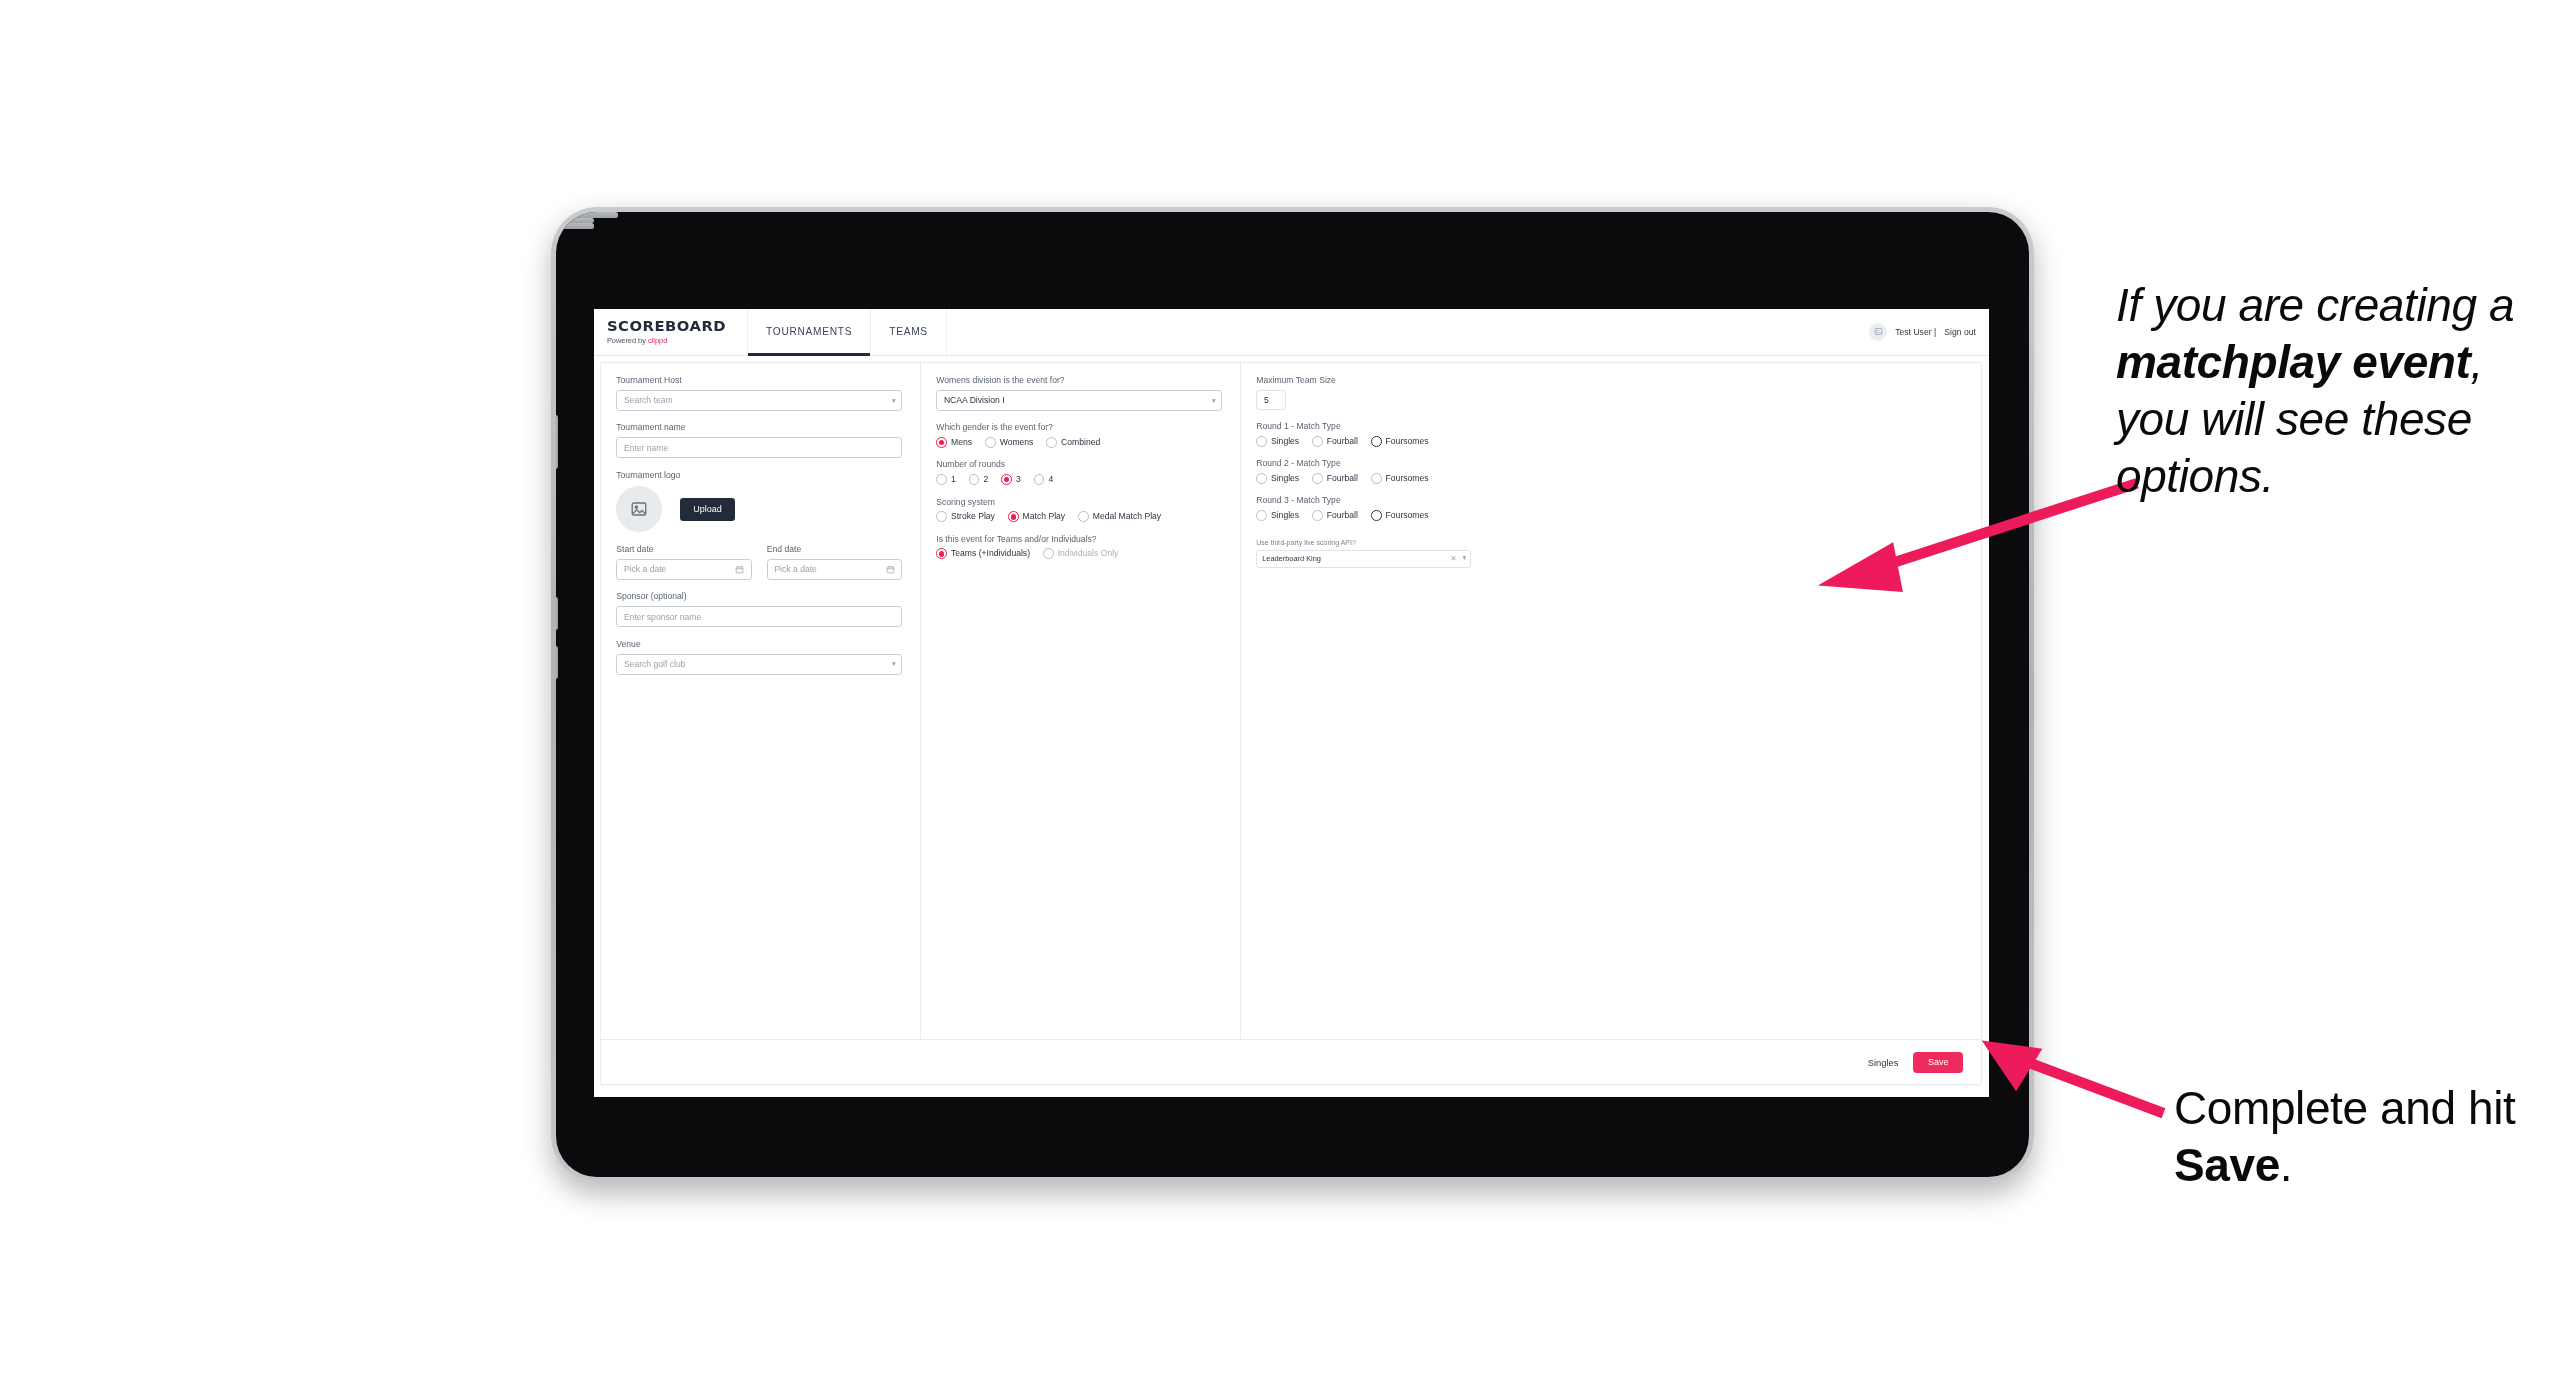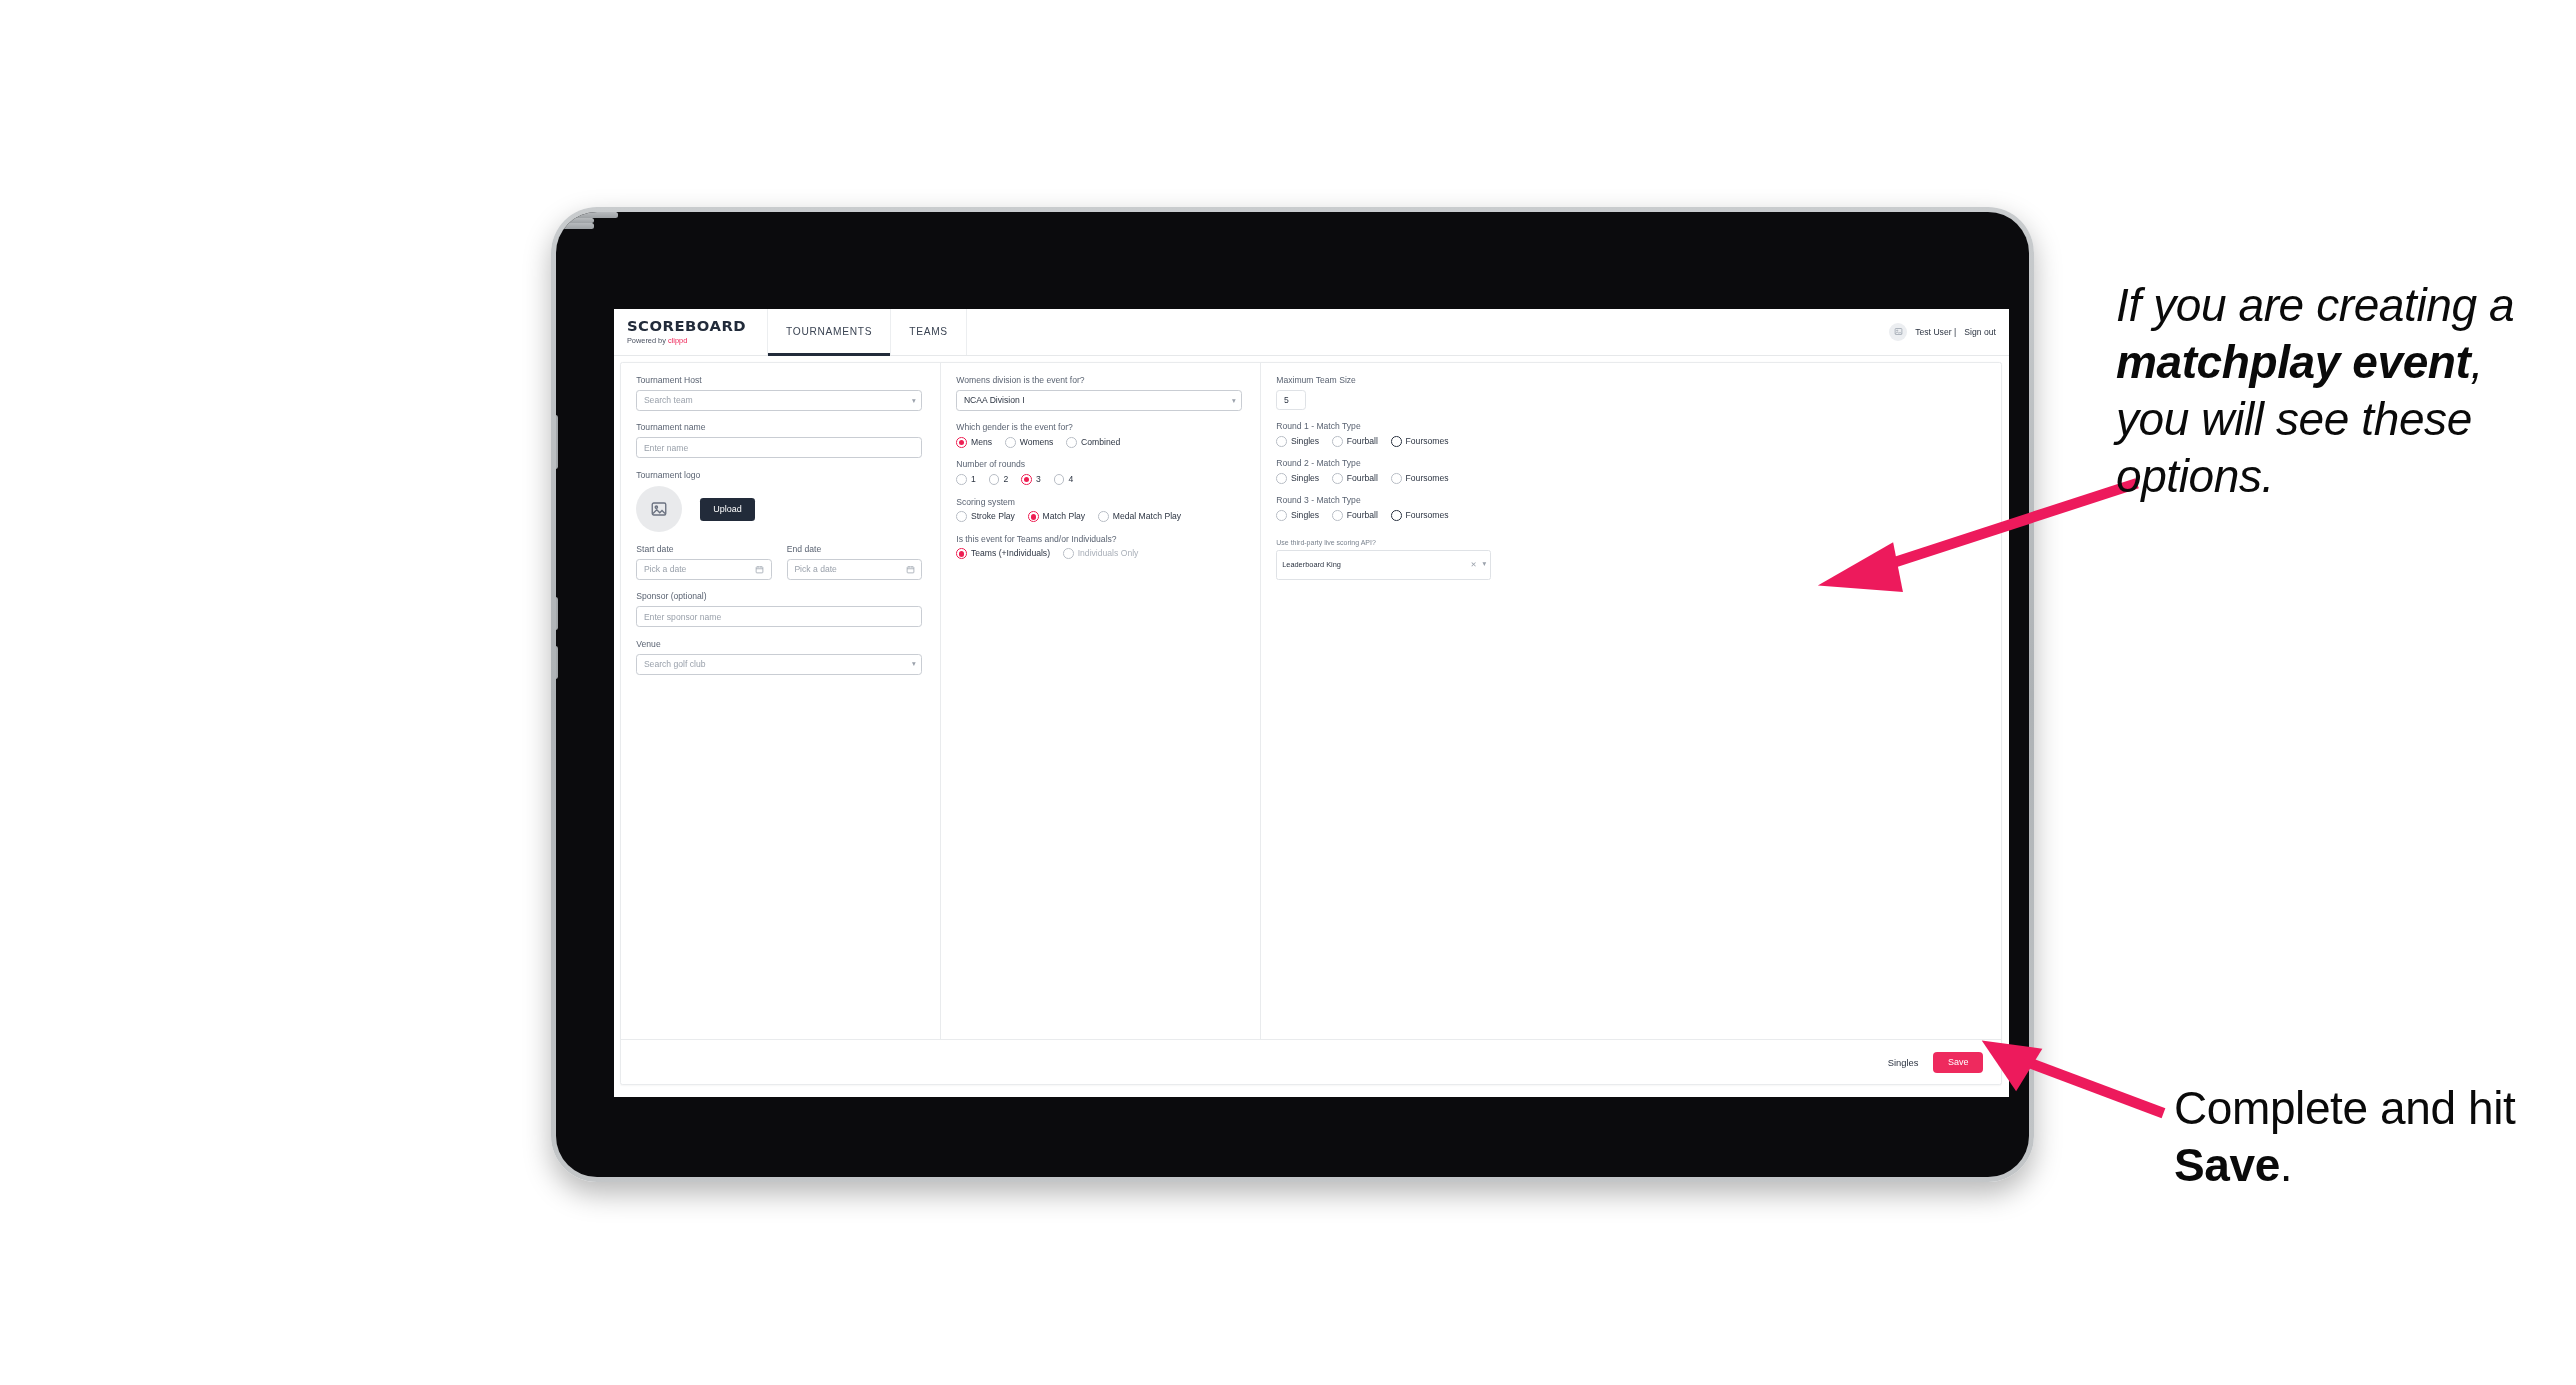--- a/index.html
+++ b/index.html
@@ -18,21 +18,21 @@
   .btn-left2{left:-3.3px;top:385px;width:5.7px;height:33px;}
   .btn-left3{left:-3.3px;top:434px;width:5.7px;height:33px;}
   .btn-top1{top:-3.3px;left:98px;width:62px;height:5.7px;border-radius:2.5px;
             background:linear-gradient(180deg,#b7babd,#9ea2a5);}
   .btn-top2{top:-3.3px;left:377px;width:38px;height:5.7px;border-radius:2.5px;
             background:linear-gradient(180deg,#b7babd,#9ea2a5);}
   .btn-top3{top:-3.3px;left:443px;width:38px;height:5.7px;border-radius:2.5px;
             background:linear-gradient(180deg,#b7babd,#9ea2a5);}
 
   
-  .screen{position:absolute;left:58px;top:97px;width:1395px;height:788px;
+  .screen{position:absolute;left:38px;top:97px;width:1395px;height:788px;
           background:#ffffff;overflow:hidden;}
 
   
   .topbar{height:46px;background:#ffffff;border-bottom:0.8px solid #e6e8ea;
           display:flex;align-items:stretch;position:relative;}
   .brand{display:flex;flex-direction:column;justify-content:center;
          padding:0 21px 0 13px;border-right:0.8px solid #eceef0;}
   .brand-name{font-family:"DejaVu Sans",sans-serif;font-weight:bold;font-size:14.8px;
               letter-spacing:0.5px;color:#222b3a;line-height:1;}
   .brand-sub{font-size:7.4px;color:#4a5160;margin-top:3.3px;line-height:1;}
@@ -92,21 +92,21 @@
                   border-radius:50%;background:#ee1f53;}
   .rdot.focus{border-color:#2b3341;border-width:1.3px;}
   .rlabel{font-size:8.6px;color:#2c3442;}
   .rlabel.dim{color:#aab0b9;}
 
   .num-input{width:29.5px;height:19.7px;border:0.8px solid #dfe2e6;border-radius:3.3px;
              display:flex;align-items:center;padding:0 6.6px;font-size:8.6px;color:#2c3442;
              box-sizing:border-box;}
 
   .small-label{font-size:7px;color:#7a838f;margin:18px 0 4.1px 0;}
-  .api-input{height:30px;border:0.8px solid #dfe2e6;border-radius:2.5px;display:flex;
+  .api-input{height:18px;border:0.8px solid #dfe2e6;border-radius:2.5px;display:flex;
              align-items:center;padding:0 4.9px;font-size:7.4px;color:#2c3442;width:215px;
              box-sizing:border-box;}
   .api-input .tail{margin-left:auto;display:flex;gap:5.7px;color:#9aa1ab;font-size:7.4px;}
 
   .card-foot{border-top:0.8px solid #e9ebed;height:44px;display:flex;align-items:center;
              justify-content:flex-end;gap:14.8px;padding-right:18px;}
   .cancel{font-size:9.4px;color:#2c3442;cursor:pointer;}
   .save{background:#ee2a5e;color:#fff;font-size:9px;border-radius:4.1px;
         padding:5.7px 14.8px;cursor:pointer;}
 

